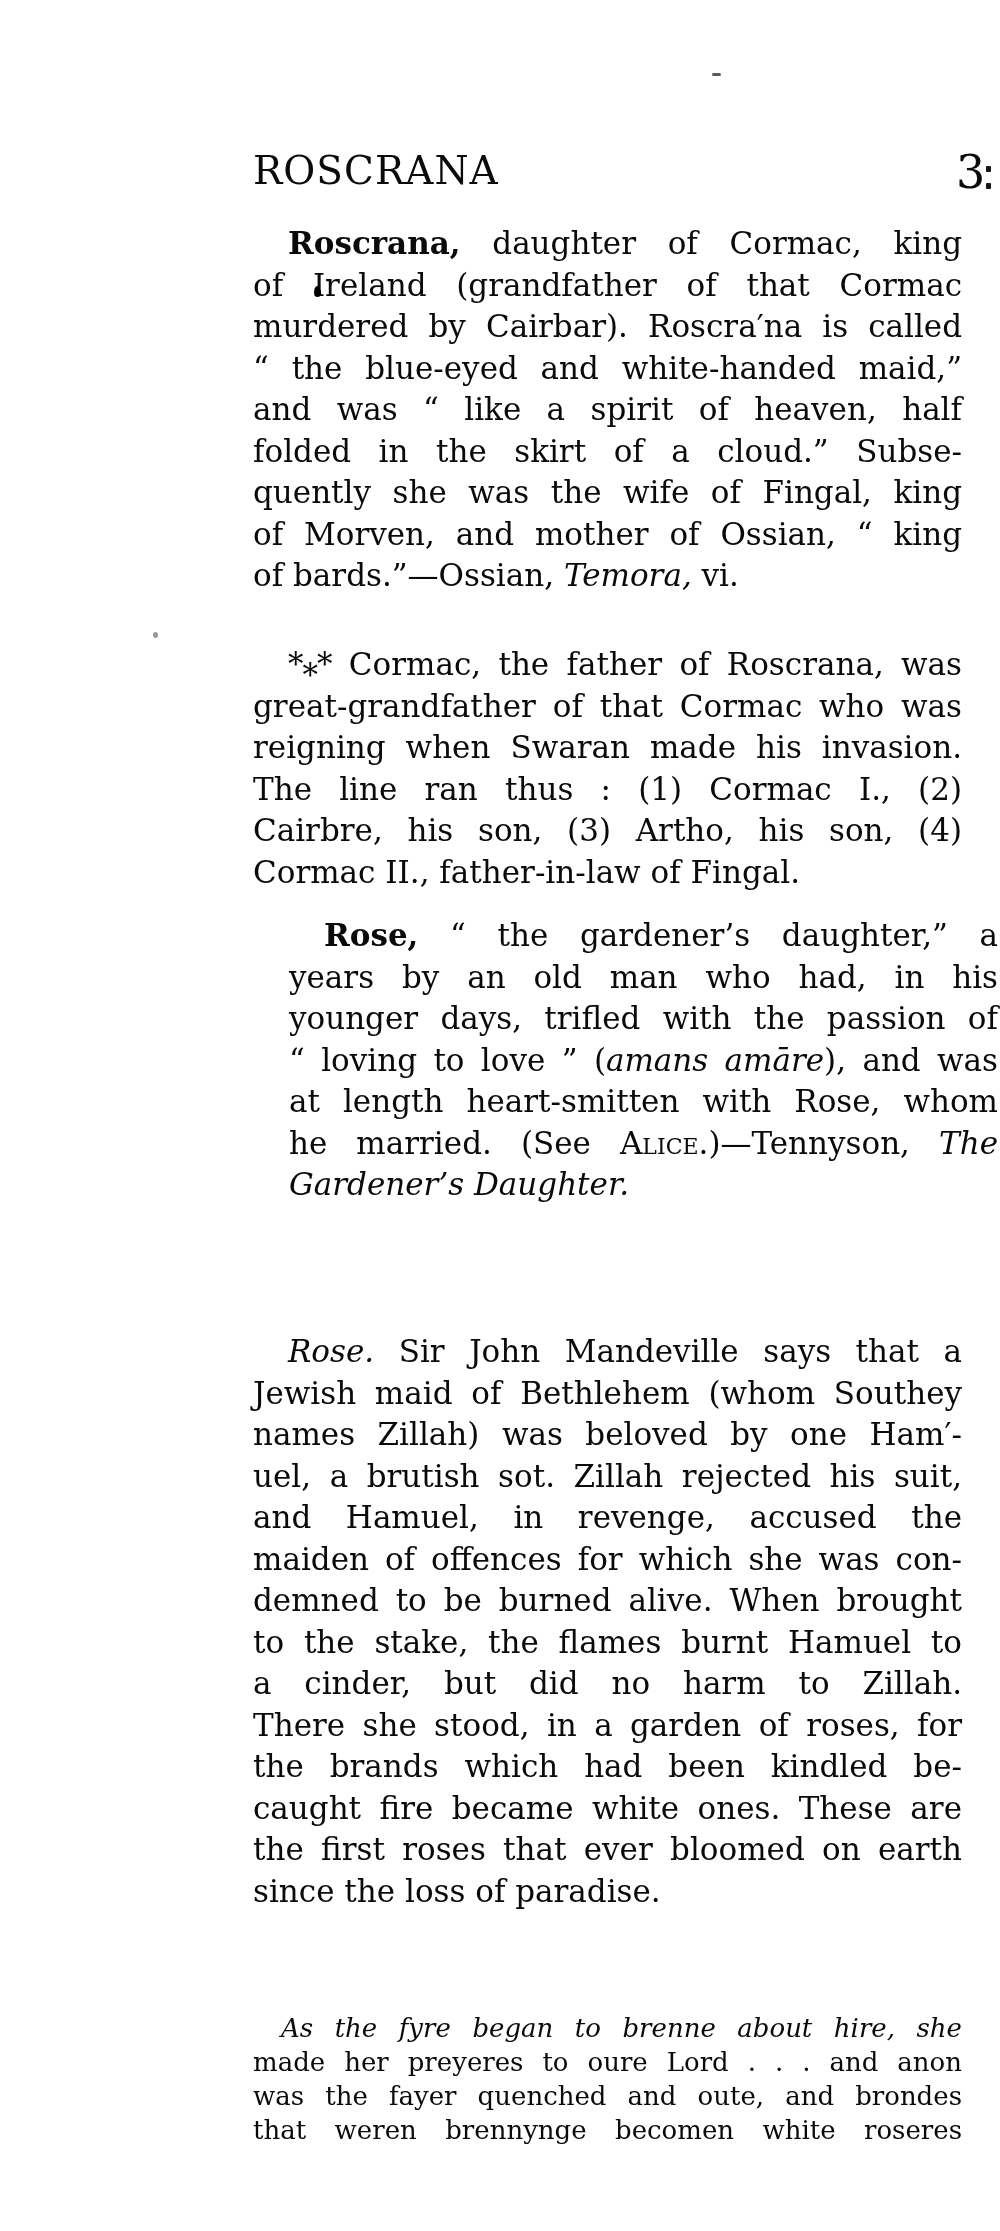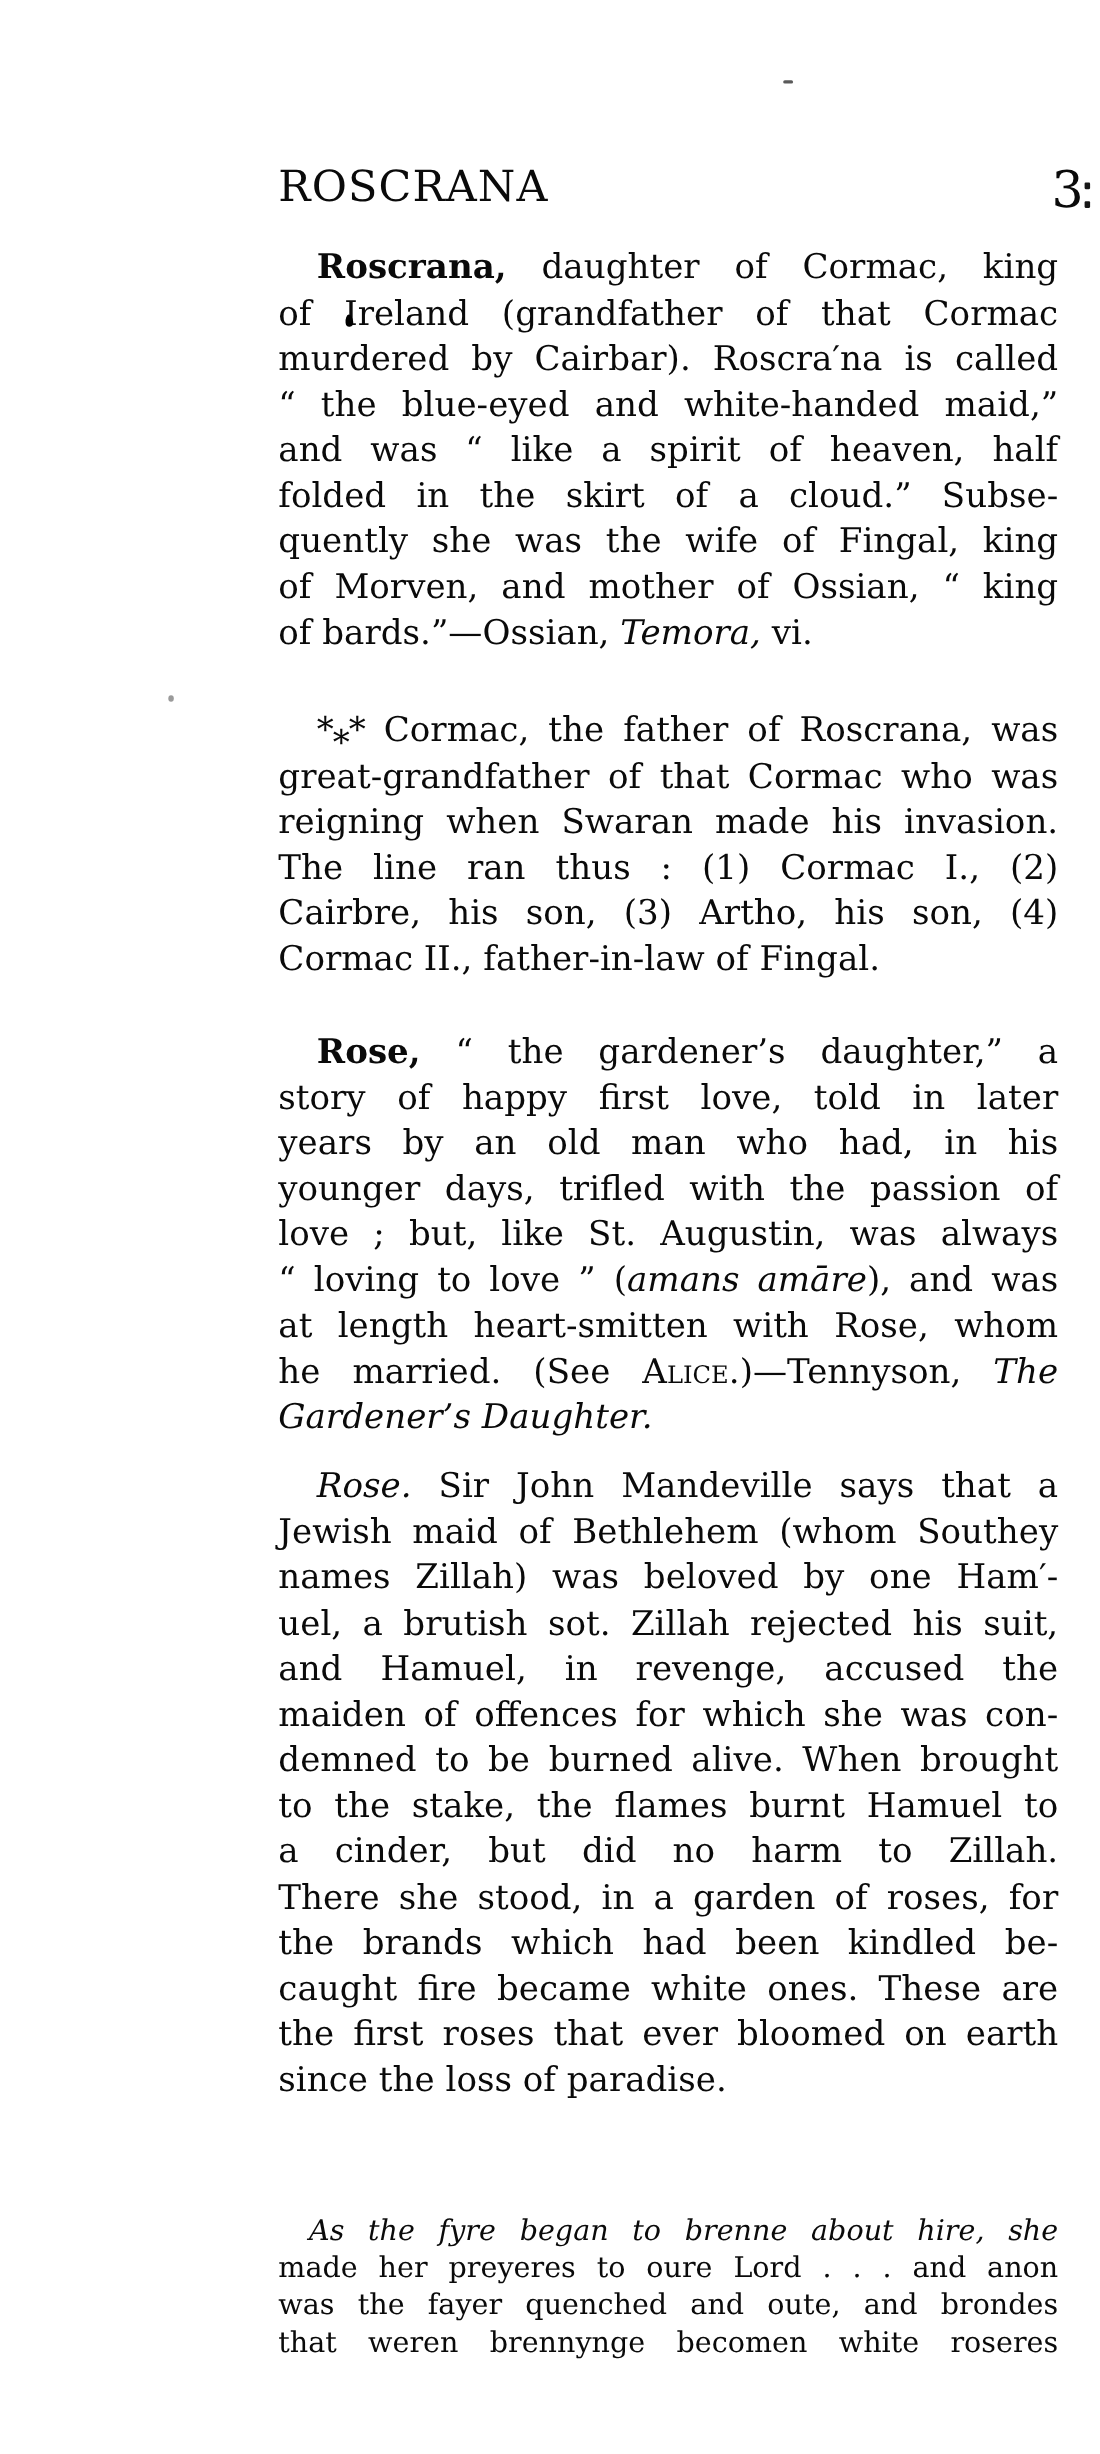--- a/index.html
+++ b/index.html
@@ -26,21 +26,21 @@
     box-shadow:0 17px 0 #161616;
   }
   
   .text-block{position:absolute;left:0;top:0;width:808px;height:2231px;}
   .para{
     position:absolute;left:253px;width:709px;
     font-size:31px;line-height:41.5px;
   }
   .para[data-name="entry-roscrana"]{top:223px;}
   .para[data-name="entry-roscrana-note"]{top:644px;}
-  .para[data-name="entry-rose-tennyson"]{top:936px;}
+  .para[data-name="entry-rose-tennyson"]{top:915px;margin-left:36px;}
   .para[data-name="entry-rose-mandeville"]{top:1331px;}
   .para[data-name="entry-rose-quote"]{top:2011px;font-size:26px;line-height:34px;}
   .line{
     box-sizing:border-box;width:100%;
     text-align:justify;text-align-last:justify;
     white-space:nowrap;
   }
   .line.noj{text-align:left;text-align-last:left;}
   .line.ind{padding-left:35px;}
   .para[data-name="entry-rose-quote"] .line.ind{padding-left:28px;font-style:italic;}
@@ -87,24 +87,22 @@
       <div class="para" data-name="entry-roscrana-note">
         <div class="line ind" data-name="text-line"><span class="ast" data-name="text-segment">*</span><span class="ast low" data-name="text-segment">*</span><span class="ast" data-name="text-segment">*</span><span data-name="text-segment"> Cormac, the father of Roscrana, was</span></div>
         <div class="line" data-name="text-line"><span data-name="text-segment">great-grandfather of that Cormac who was</span></div>
         <div class="line" data-name="text-line"><span data-name="text-segment">reigning when Swaran made his invasion.</span></div>
         <div class="line" data-name="text-line"><span data-name="text-segment">The line ran thus : (1) Cormac I., (2)</span></div>
         <div class="line" data-name="text-line"><span data-name="text-segment">Cairbre, his son, (3) Artho, his son, (4)</span></div>
         <div class="line noj" data-name="text-line"><span data-name="text-segment">Cormac II., father-in-law of Fingal.</span></div>
       </div>
       <div class="para" data-name="entry-rose-tennyson">
         <div class="line ind" data-name="text-line"><span class="b" data-name="text-segment">Rose,</span><span data-name="text-segment"> “ the gardener’s daughter,” a</span></div>
-        <div class="line" data-name="text-line"><span data-name="text-segment">story of happy first love, told in later</span></div>
         <div class="line" data-name="text-line"><span data-name="text-segment">years by an old man who had, in his</span></div>
         <div class="line" data-name="text-line"><span data-name="text-segment">younger days, trifled with the passion of</span></div>
-        <div class="line" data-name="text-line"><span data-name="text-segment">love ; but, like St. Augustin, was always</span></div>
         <div class="line" data-name="text-line"><span data-name="text-segment">“ loving to love ” (</span><span class="i" data-name="text-segment">amans amāre</span><span data-name="text-segment">), and was</span></div>
         <div class="line" data-name="text-line"><span data-name="text-segment">at length heart-smitten with Rose, whom</span></div>
         <div class="line" data-name="text-line"><span data-name="text-segment">he married.  (See </span><span class="sc" data-name="text-segment">Alice</span><span data-name="text-segment">.)—Tennyson, </span><span class="i" data-name="text-segment">The</span></div>
         <div class="line noj" data-name="text-line"><span class="i" data-name="text-segment">Gardener’s Daughter.</span></div>
       </div>
       <div class="para" data-name="entry-rose-mandeville">
         <div class="line ind" data-name="text-line"><span class="i" data-name="text-segment">Rose.</span><span data-name="text-segment">  Sir John Mandeville says that a</span></div>
         <div class="line" data-name="text-line"><span data-name="text-segment">Jewish maid of Bethlehem (whom Southey</span></div>
         <div class="line" data-name="text-line"><span data-name="text-segment">names Zillah) was beloved by one Ham′-</span></div>
         <div class="line" data-name="text-line"><span data-name="text-segment">uel, a brutish sot.  Zillah rejected his suit,</span></div>

